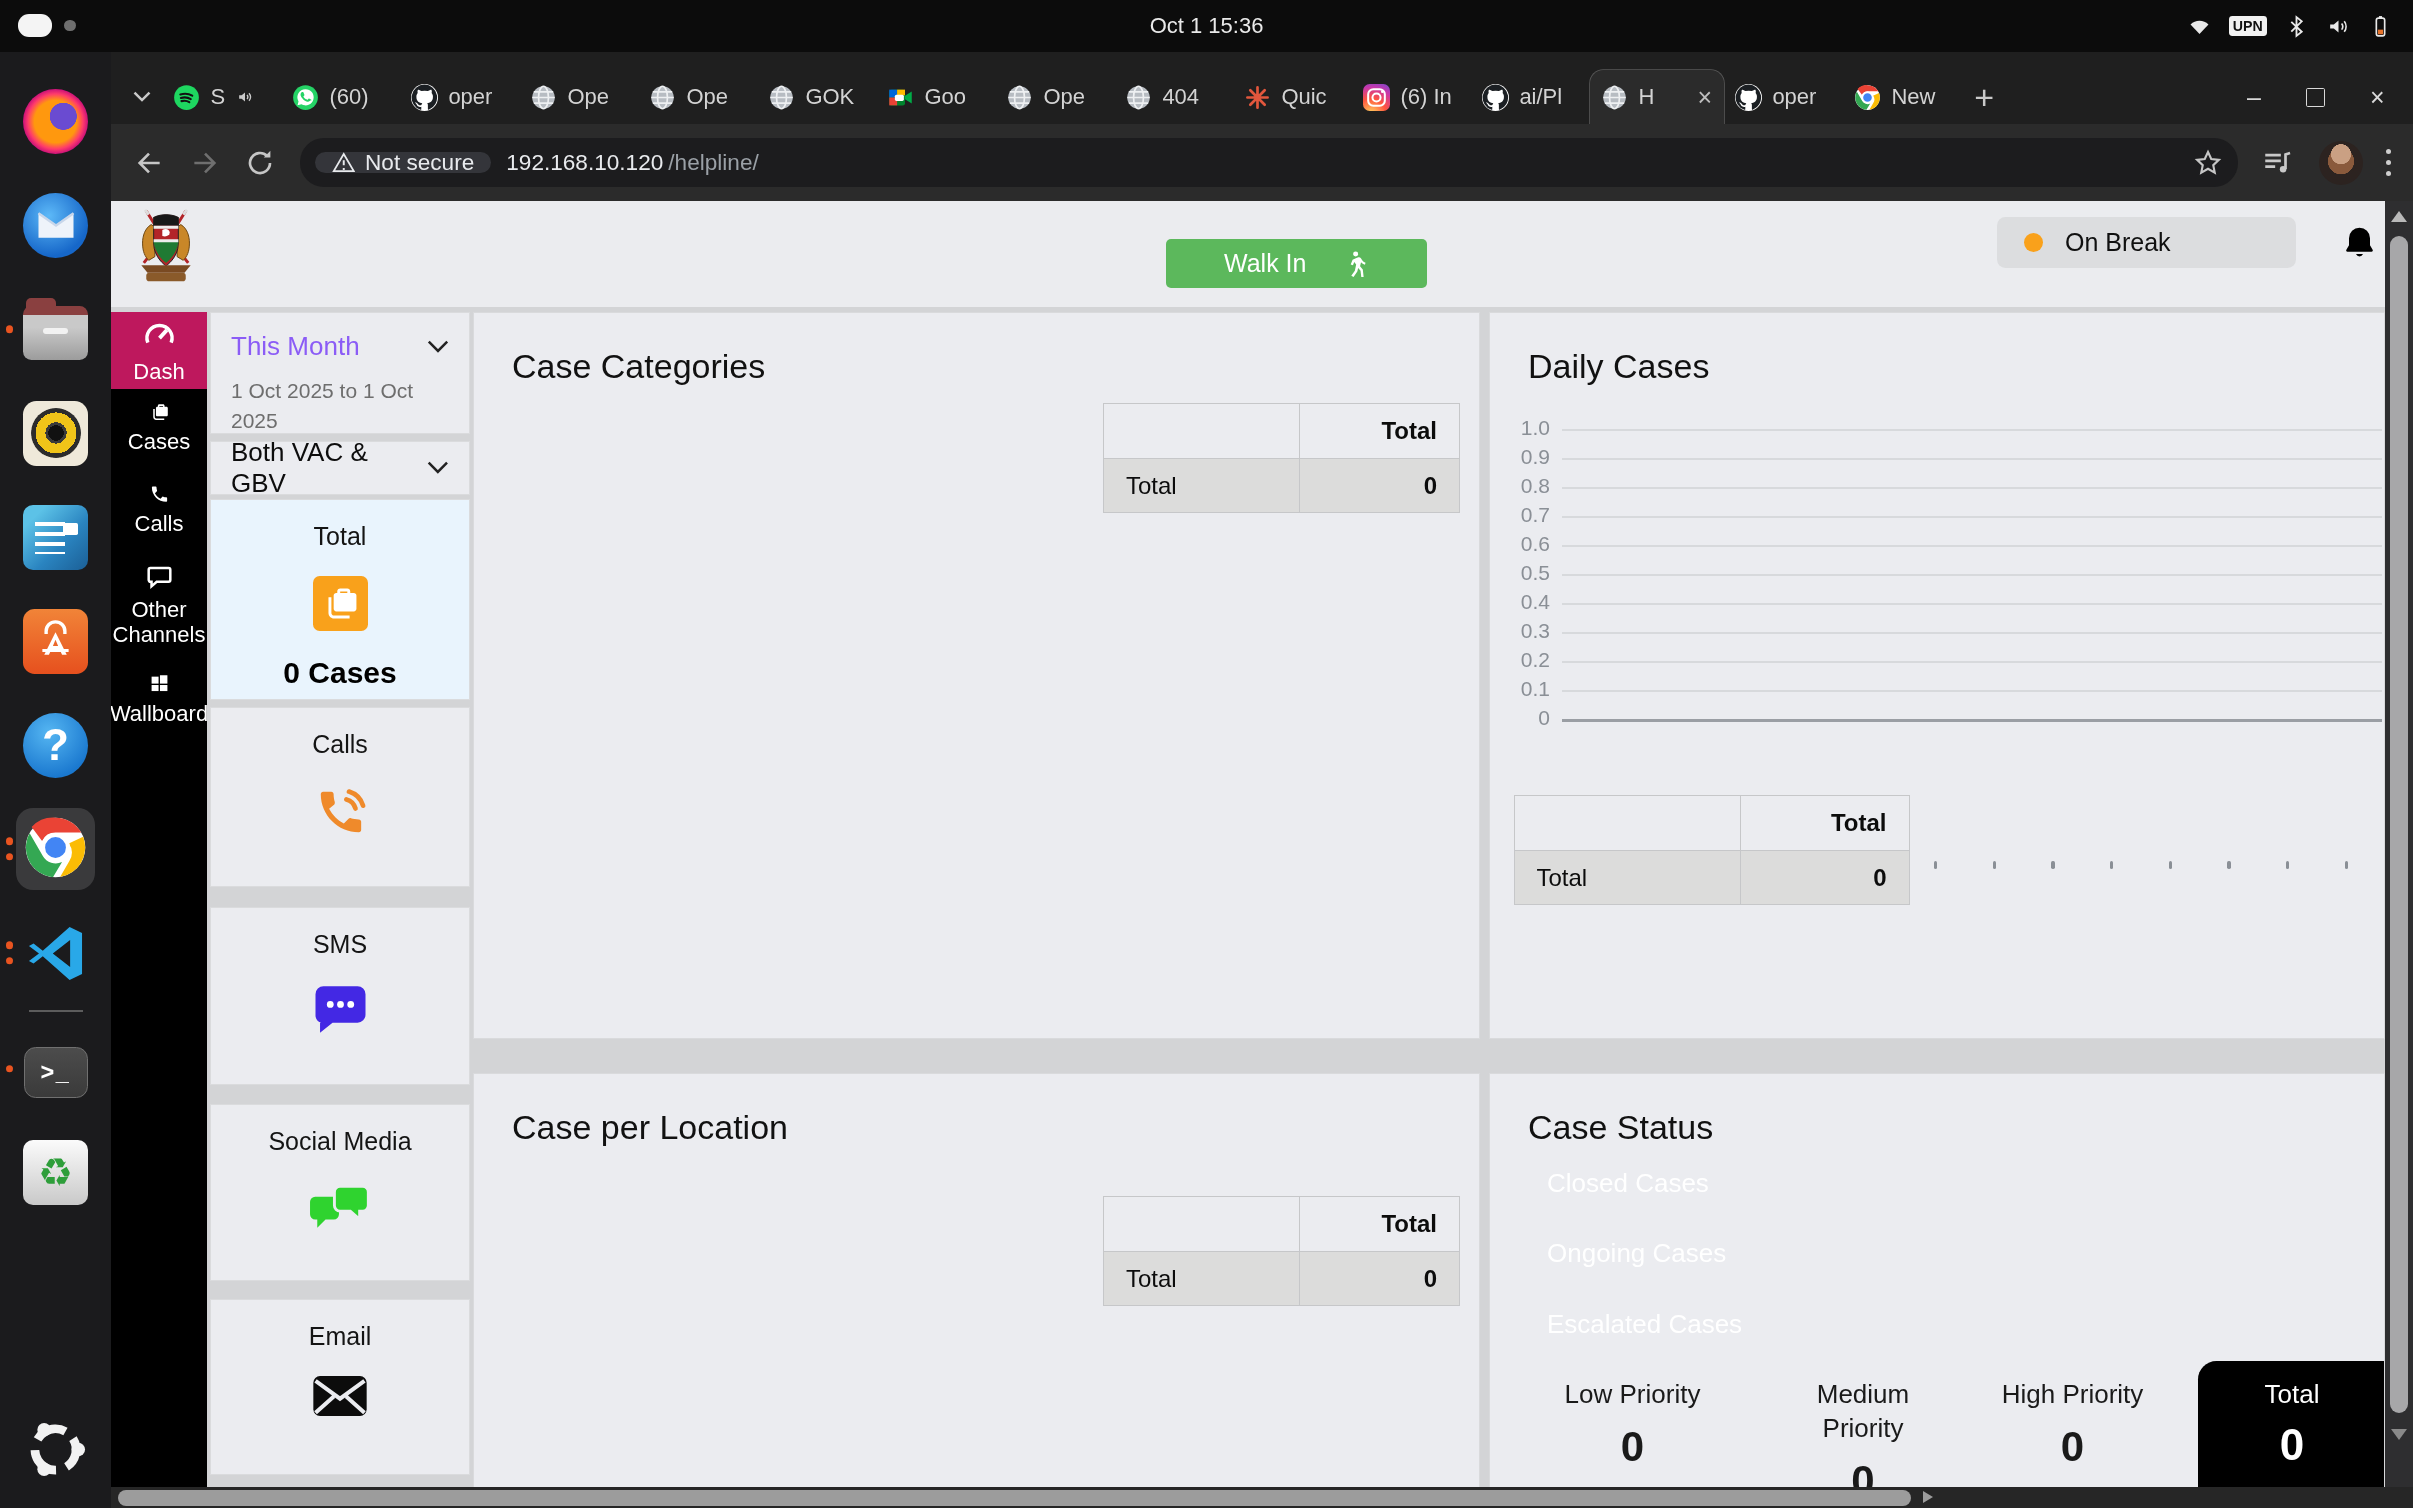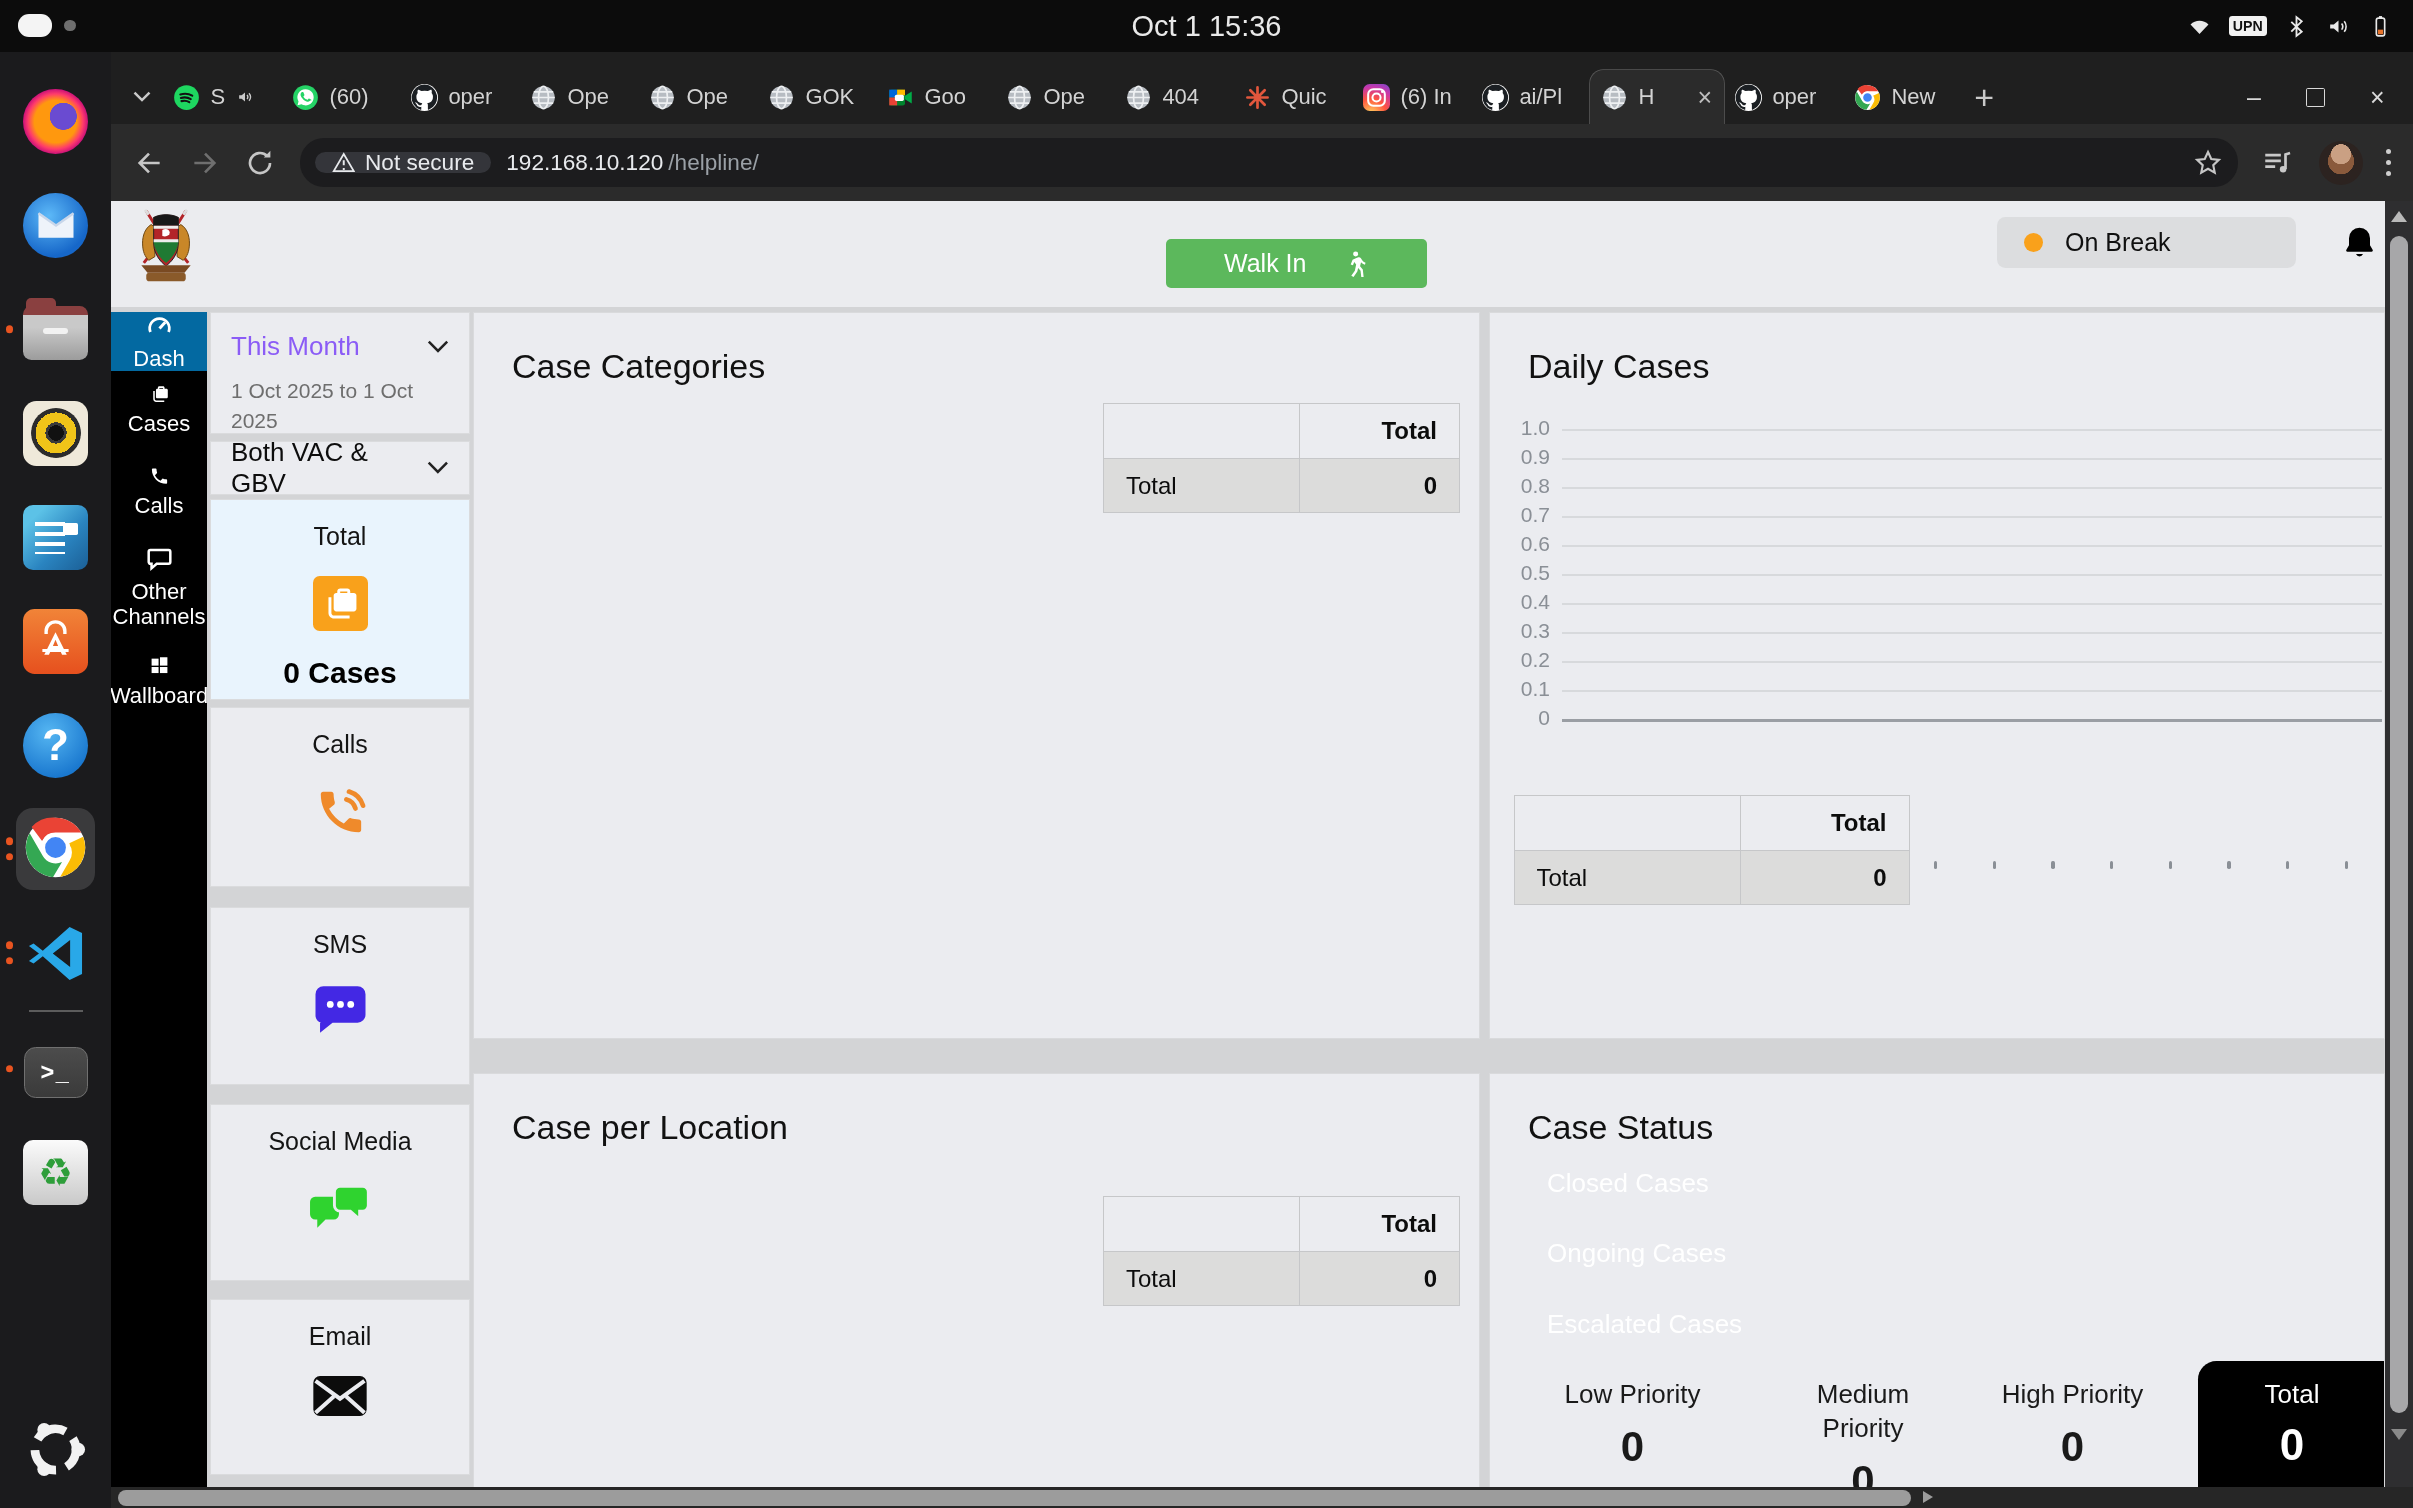--- a/index.html
+++ b/index.html
@@ -1,21 +1,21 @@
 <!DOCTYPE html>
 <html style="font-size:13.4px"><head>
 <meta charset="utf-8">
 <style>
   html,body{margin:0;padding:0;background:#000;}
   .screen{position:relative;width:2413px;height:1508px;overflow:hidden;
     font-family:"Liberation Sans",sans-serif;background:#000;}
 
   
   .topbar{position:absolute;left:0;top:0;width:2413px;height:52px;background:#0c0c0c;color:#e9e9e9;}
-  .clock{position:absolute;left:50%;top:50%;transform:translate(-50%,-50%);font-size:29px;font-weight:500;}
+  .clock{position:absolute;left:50%;top:50%;transform:translate(-50%,-50%);font-size:22px;font-weight:500;}
   .tb-left{position:absolute;left:18.4px;top:14.2px;display:flex;align-items:center;gap:11.7px;}
   .pill{width:34px;height:22.6px;background:#f4f4f4;border-radius:11px;}
   .graydot{width:11.7px;height:11.7px;background:#6f6f6f;border-radius:50%;}
   .tb-right{position:absolute;right:20px;top:0;height:52px;display:flex;align-items:center;gap:17px;}
   .badge{background:#f2f2f2;color:#111;font-size:14.2px;font-weight:bold;border-radius:3.4px;padding:2.5px 4.2px;line-height:1;}
   .tb-ic{width:25px;height:25px;display:block;}
 
   
   .dock{position:absolute;left:0;top:52px;width:111px;height:1456px;background:#1b1b1d;display:flex;flex-direction:column;align-items:center;padding-top:17px;box-sizing:border-box;}
   .ditem{position:relative;width:111px;height:104px;display:flex;align-items:center;justify-content:center;flex:0 0 auto;}
@@ -74,21 +74,21 @@
   .pheader{position:absolute;left:0;top:0;width:2302px;height:106px;background:#ebecef;}
   .coa{position:absolute;left:18.4px;top:6.7px;width:74px;height:80px;}
   .walkin{position:absolute;left:1055px;top:38px;width:261px;height:49px;background:#5cb85c;border-radius:5px;color:#fff;font-size:25px;display:flex;align-items:center;justify-content:center;gap:34px;}
   .onbreak{position:absolute;left:1886px;top:16px;width:299px;height:51px;background:#dcdddf;border-radius:8.4px;display:flex;align-items:center;gap:22px;padding-left:27px;box-sizing:border-box;font-size:25px;color:#101010;}
   .obdot{width:19px;height:19px;border-radius:50%;background:#f9a11b;}
   .bell{position:absolute;left:2231px;top:23.5px;width:35px;height:39px;}
 
   .sidenav{position:absolute;left:0;top:111px;width:96px;height:1175px;background:#000;color:#fff;text-align:center;}
   .nitem{display:flex;flex-direction:column;align-items:center;justify-content:center;gap:6.7px;font-size:22px;line-height:25px;}
   .nitem svg{width:35px;height:35px;}
-  .n-dash{height:59px;background:#0369a1;}
+  .n-dash{height:77px;background:#be185d;}
   .n-cases{margin-top:13.4px;height:52px;}
   .n-calls{margin-top:30px;height:52px;}
   .n-other{margin-top:27px;height:84px;}
   .n-wall{margin-top:25px;height:54px;}
 
   .fpanel{position:absolute;left:99px;width:260px;background:#ebecf0;border:0.8px solid #dadbdd;box-sizing:border-box;}
   .f1{top:111px;height:122px;padding:18.4px 20px;}
   .frow{display:flex;align-items:center;justify-content:space-between;font-size:26px;color:#8b5cf6;}
   .fdate{margin-top:13.4px;font-size:21px;line-height:30px;color:#6e6e6e;width:226px;}
   .f2{top:240px;height:54px;display:flex;align-items:center;justify-content:space-between;padding:0 20px;font-size:26px;color:#0d0d0d;}

